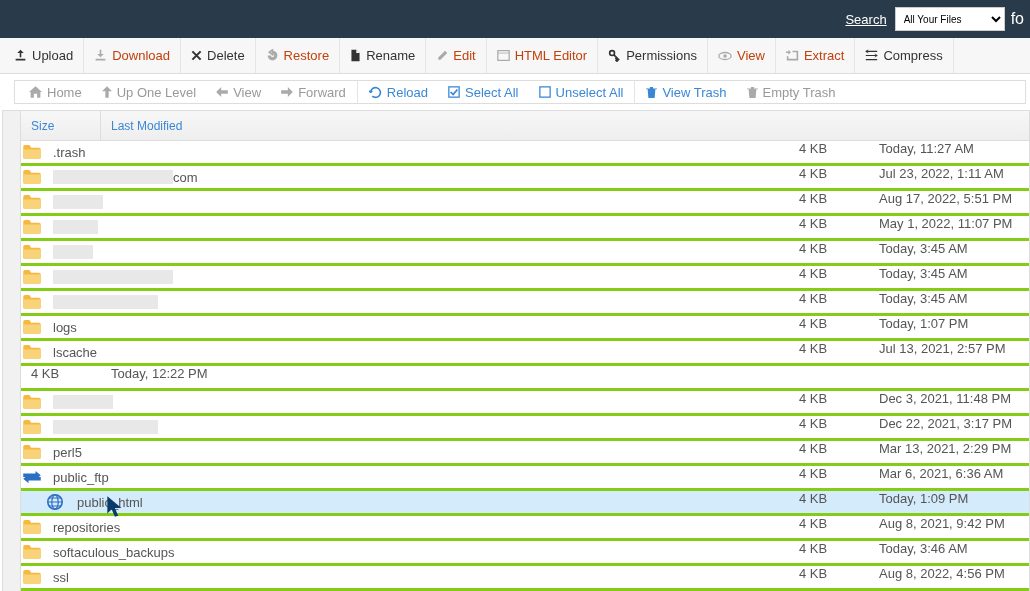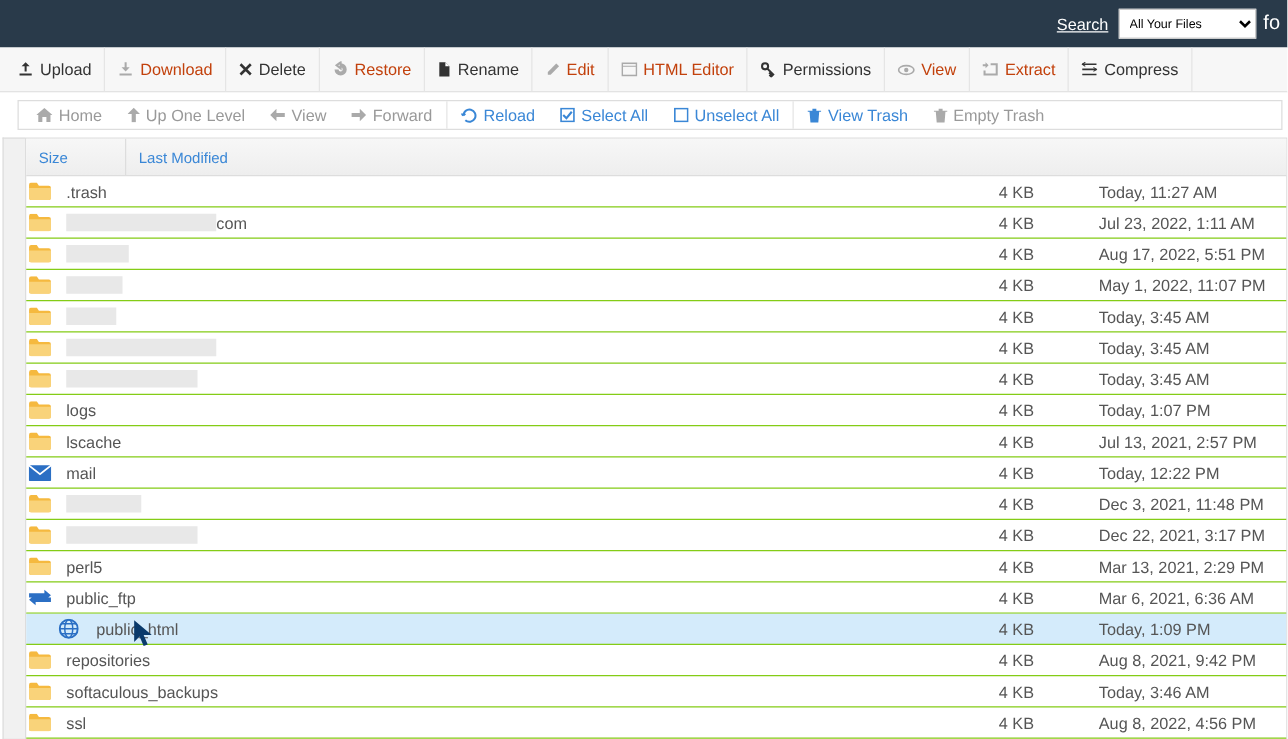--- a/index.html
+++ b/index.html
@@ -21,21 +21,21 @@
     .nav-sep { width: 1px; height: 22px; background: #e5e5e5; margin: 0 1px;}
     .main-area { display: flex; padding-left: 2px;}
     .left-gutter { width: 18px; background: #f1f1f1; border: 1px solid #ddd; border-right: none; }
     .file-table { flex: 1; border: 1px solid #ddd; font-size: 13px; }
     .file-header { background: linear-gradient(#f7f7f7,#eee); display: flex; height: 30px; align-items: center; border-bottom: 1px solid #ddd; }
     .col-name { flex: 1; padding: 0 10px; }
     .col-size { width: 80px; padding: 0 10px; }
     .col-modified { width: 160px; padding: 0 10px; }
     .file-header .hdr { color: #3a87d6; cursor: pointer; font-size: 12px; display: flex; align-items: center;}
     .file-header .hdr-sep { border-right: 1px solid #ddd; height: 100%; display:flex; align-items:center;}
-    .file-row { display: flex; height: 25px; align-items: center; border-bottom: 1px solid #84cc16; cursor: default; }
+    .file-row { display: flex; height: 25px; border-bottom: 3px solid #84cc16; cursor: default; }
     .file-row.selected { background: #d4ebfb; padding-left: 24px; }
     .col-name-cell { display: flex; align-items: center; flex: 1; padding: 0 2px; }
     .file-icon { width: 20px; height: 16px; margin-right: 10px; display: inline-flex; align-items:center; }
     .file-name { color: #555; }
     .file-name.redacted { background: #e8e8e8; color: #e8e8e8; min-width: 100px; height: 14px; display:inline-block; }
     .col-size-cell { width: 80px; color: #555; padding: 0 10px;}
     .col-mod-cell { width: 160px; color: #555; padding: 0 10px; }
     .cursor-arrow { position: absolute; pointer-events: none; }
     svg { display: block; }
   </style>
@@ -350,29 +350,20 @@
                 <path fill="#f5b93f" d="M0 2a2 2 0 0 1 2-2h5l2 3h9a2 2 0 0 1 2 2v9a2 2 0 0 1-2 2H2a2 2 0 0 1-2-2z"></path>
                 <path fill="#f9d37a" d="M0 5h20v9a2 2 0 0 1-2 2H2a2 2 0 0 1-2-2z"></path>
               </svg>
             </span>
             <span class="file-name">lscache</span>
           </div>
           <div class="col-size-cell">4 KB</div>
           <div class="col-mod-cell">Jul 13, 2021, 2:57 PM</div>
         </div>
         <div class="file-row">
-          <div class="col-name-cell">
-            <span class="file-icon">
-              <svg width="18" height="13" viewBox="0 0 20 14">
-                <rect width="20" height="14" rx="1" fill="#2b6fc4"></rect>
-                <path d="M0 0l10 8L20 0" fill="none" stroke="#fff" stroke-width="1.5"></path>
-              </svg>
-            </span>
-            <span class="file-name">mail</span>
-          </div>
           <div class="col-size-cell">4 KB</div>
           <div class="col-mod-cell">Today, 12:22 PM</div>
         </div>
         <div class="file-row">
           <div class="col-name-cell">
             <span class="file-icon">
               <svg width="18" height="14" viewBox="0 0 20 16">
                 <path fill="#f5b93f" d="M0 2a2 2 0 0 1 2-2h5l2 3h9a2 2 0 0 1 2 2v9a2 2 0 0 1-2 2H2a2 2 0 0 1-2-2z"></path>
                 <path fill="#f9d37a" d="M0 5h20v9a2 2 0 0 1-2 2H2a2 2 0 0 1-2-2z"></path>
               </svg>

